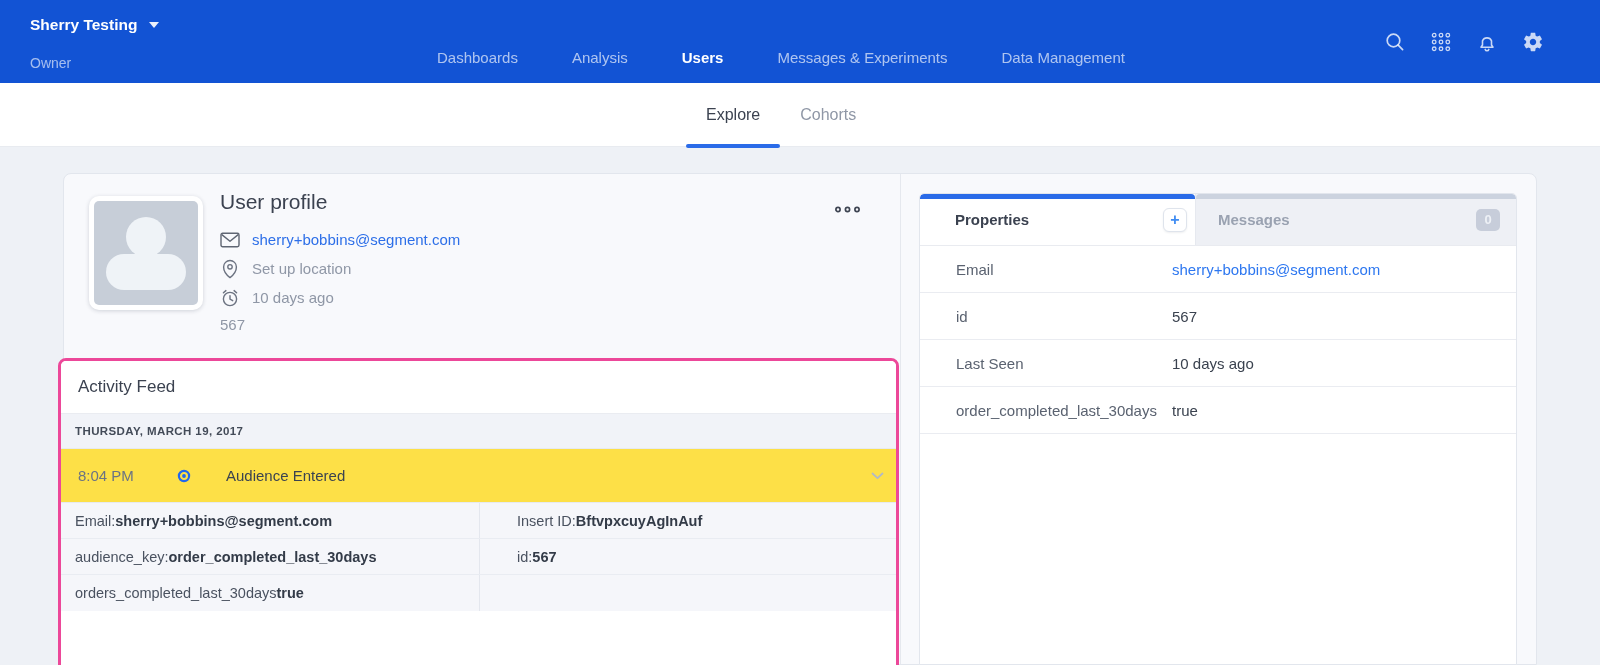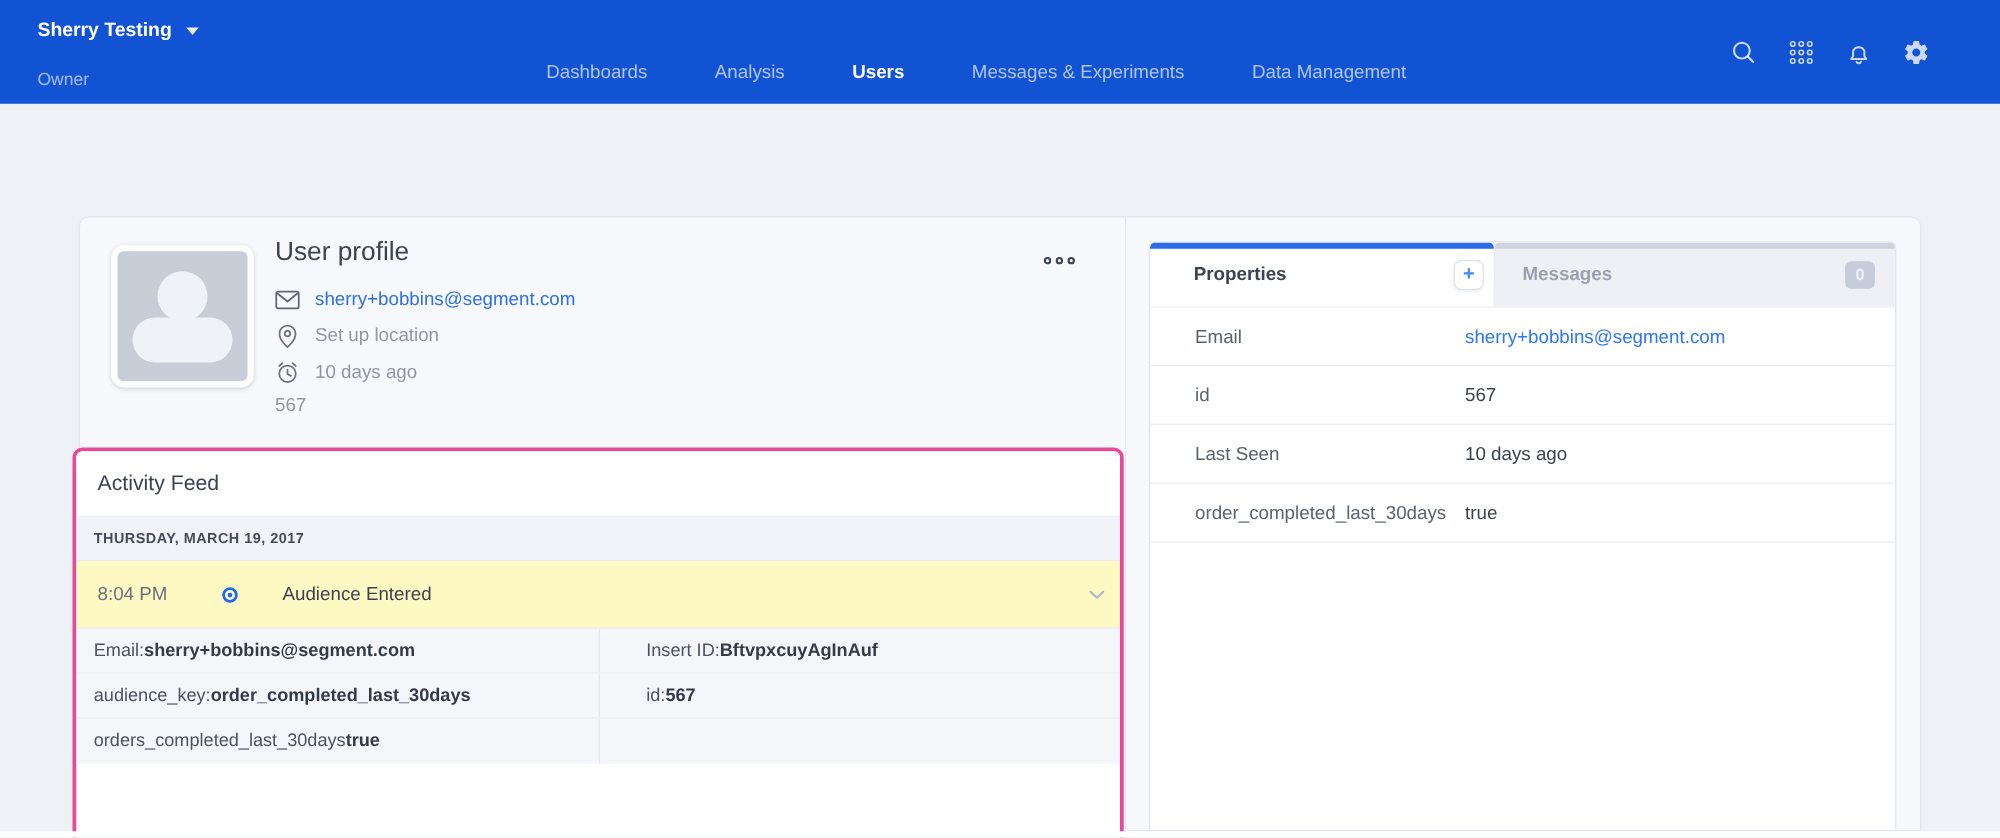--- a/index.html
+++ b/index.html
@@ -44,21 +44,21 @@
   .picon { width:20px; display:flex; justify-content:center; align-items:center; }
   .email-link { color:#2d6fe8; cursor:pointer; }
   .loc-link { cursor:pointer; }
   .profile-id { position:absolute; left:156px; top:142px; font-size:15px; color:#8f97a6; }
   .more-dots { position:absolute; left:770px; top:27px; cursor:pointer; }
 
   
   .green-box { position:absolute; left:58px; top:358px; width:841px; height:324px; border:3px solid #ec4899; border-radius:8px; background:#fff; overflow:hidden; }
   .feed-header { height:53px; display:flex; align-items:center; padding-left:17px; font-size:17px; color:#3b4250; border-bottom:1px solid #eaecf1; background:#fff; }
   .date-band { height:35px; background:#f1f3f8; display:flex; align-items:center; padding-left:14px; font-size:11.5px; font-weight:700; letter-spacing:.4px; color:#434b58; border-bottom:1px solid #e7eaf0; }
-  .event-row { height:54px; display:flex; align-items:center; padding:0 12px 0 17px; background:#fef9c3; border-bottom:1px solid #e7eaf0; cursor:pointer;gap:24px; }
+  .event-row { height:54px; display:flex; align-items:center; padding:0 12px 0 17px; background:#fde047; border-bottom:1px solid #e7eaf0; cursor:pointer;gap:24px; }
   .event-time { font-size:15px; color:#6b7383; width:75px; }
   .event-name { font-size:15px; color:#3b4350; margin-left:11px; }
   .event-chevron { margin-left:auto; display:flex; }
   .d-row { display:grid; grid-template-columns:418px 1fr; height:36px; background:#f5f6fa; border-bottom:1px solid #e9ecf2; }
   .d-row:last-child { border-bottom:none; }
   .d-cell { display:flex; align-items:center; padding-left:14px; font-size:14.5px; color:#4a5260; overflow:hidden; white-space:nowrap; }
   .d-cell + .d-cell { border-left:1px solid #e4e7ee;padding-left:37px; }
   .d-val { font-weight:700; color:#333b48; }
 
   
@@ -124,20 +124,26 @@
           </svg>
       </span>
       <span class="topicon">
         <svg width="22" height="22" viewBox="0 0 24 24">
             <path fill-rule="evenodd" fill="rgba(255,255,255,0.78)" d="M19.43 12.98c.04-.32.07-.64.07-.98s-.03-.66-.07-.98l2.11-1.65c.19-.15.24-.42.12-.64l-2-3.46c-.12-.22-.39-.3-.61-.22l-2.49 1c-.52-.4-1.08-.73-1.69-.98l-.38-2.65C14.46 2.18 14.25 2 14 2h-4c-.25 0-.46.18-.49.42l-.38 2.65c-.61.25-1.17.59-1.69.98l-2.49-1c-.23-.09-.49 0-.61.22l-2 3.46c-.13.22-.07.49.12.64l2.11 1.65c-.04.32-.07.65-.07.98s.03.66.07.98l-2.11 1.65c-.19.15-.24.42-.12.64l2 3.46c.12.22.39.3.61.22l2.49-1c.52.4 1.08.73 1.69.98l.38 2.65c.03.24.24.42.49.42h4c.25 0 .46-.18.49-.42l.38-2.65c.61-.25 1.17-.59 1.69-.98l2.49 1c.23.09.49 0 .61-.22l2-3.46c.12-.22.07-.49-.12-.64l-2.11-1.65zM12 15.5c-1.93 0-3.5-1.57-3.5-3.5s1.57-3.5 3.5-3.5 3.5 1.57 3.5 3.5-1.57 3.5-3.5 3.5z"></path>
           </svg>
       </span>
     </div>
   </div>
 
+  <div class="tabbar">
+    <div class="tabs">
+      <div class="tab active">Explore</div>
+      <div class="tab">Cohorts</div>
+    </div>
+  </div>
 
   <div class="container">
     <div class="vdivider"></div>
 
     <div class="avatar">
       <div class="avatar-inner">
         <div class="av-head"></div>
         <div class="av-body"></div>
       </div>
     </div>

